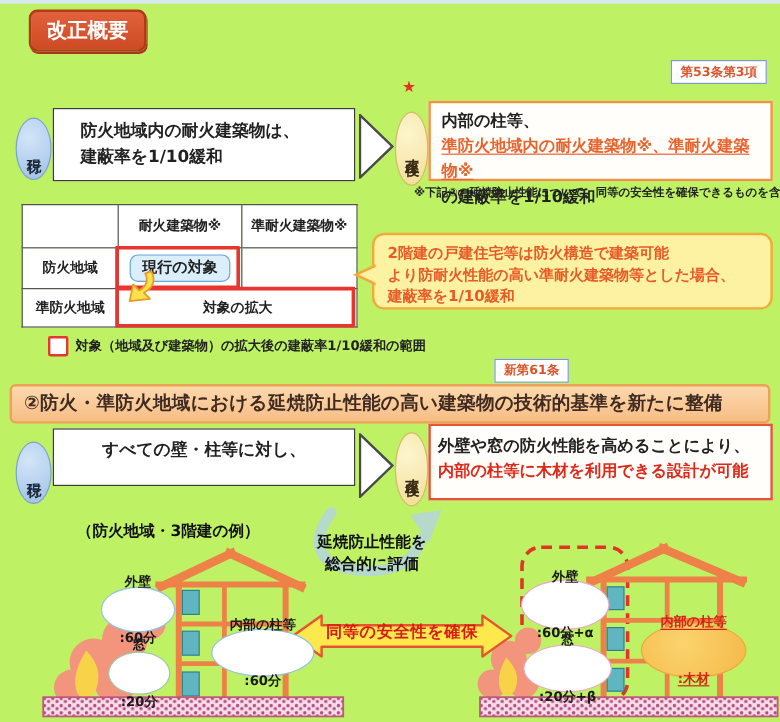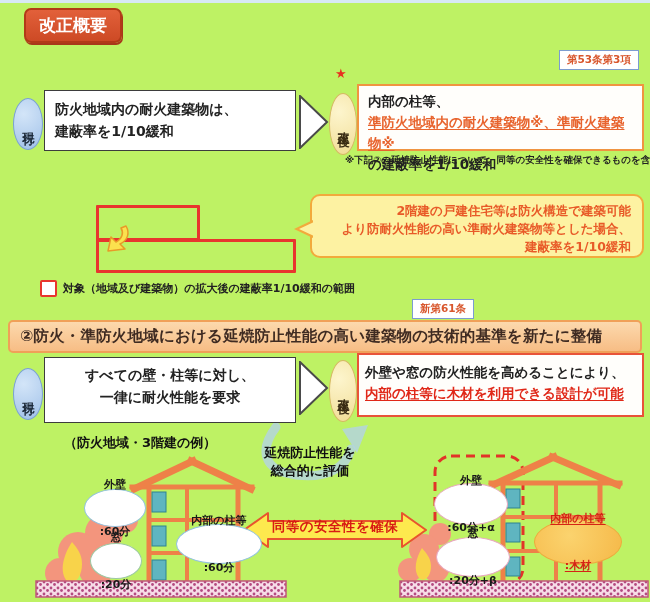--- a/index.html
+++ b/index.html
@@ -29,40 +29,40 @@
     font-weight:bold;font-size:12px;color:#1c2a3a;writing-mode:vertical-rl;letter-spacing:1px;}
   .oval-blue{background:radial-gradient(circle at 35% 30%,#d3e5f8,#9fc0e8);border:1.5px solid #7aa2d4;}
   .oval-yellow{background:radial-gradient(circle at 35% 30%,#fdf5cd,#f1dd96);border:1.5px solid #d6b863;color:#3a2c14;}
   .plain-box{background:#fff;border:1.6px solid #3d3d3d;box-sizing:border-box;font-size:14px;
     font-weight:600;color:#222;line-height:1.55;}
   .aft-box{background:#fffefb;box-sizing:border-box;font-size:13.5px;font-weight:bold;
     color:#222;line-height:1.55;}
   #s1-aft-box{left:357px;top:84px;width:287px;height:67px;border:2.5px solid #f09440;padding:5px 9px;}
   #s2-aft-box{left:357px;top:353px;width:287px;height:64px;border:2.5px solid #e85338;padding:7px 6px;}
   .hl-orange{color:#e8642e;text-decoration:underline;text-underline-offset:2px;}
-  .hl-red{color:#e02818;text-decoration:underline;text-underline-offset:2px;}
+  .hl-red{color:#e02818;text-underline-offset:2px;}
   .note{font-size:9.5px;font-weight:bold;color:#222;text-align:right;}
   .star{font-size:13px;color:#e83020;}
 
   
   table.zone{position:absolute;left:18px;top:170px;border-collapse:collapse;}
   table.zone td,table.zone th{border:1.2px solid #555;font-size:11.5px;font-weight:bold;
     color:#222;text-align:center;padding:0;background:#fff;}
   td.pink{background:#eec4e4;}
   td.yellow{background:#fdefa5;}
   td.diag{background-image:linear-gradient(to right top,transparent 49.2%,#666 49.2%,#666 50.8%,transparent 50.8%);}
   .cur-target{display:inline-block;background:#dbeefb;border:1.6px solid #66a8d8;border-radius:7px;
     padding:2px 10px;font-size:12.5px;font-weight:bold;color:#222;}
   td.expand{color:#ee7f28;font-size:12.5px;}
   .red-frame{border:3px solid #e8352e;border-radius:1px;box-sizing:border-box;pointer-events:none;}
 
   
   .bubble{left:310px;top:194px;width:334px;height:64px;background:#fdf2a2;border:2px solid #f2aa3c;
     border-radius:10px;box-sizing:border-box;padding:6px 11px;font-size:12.5px;font-weight:bold;
-    color:#e85a28;line-height:1.45;text-align:right;}
+    color:#e85a28;line-height:1.45;}
   .bubble::before{content:"";position:absolute;left:-18px;top:24px;border-top:9px solid transparent;
     border-bottom:9px solid transparent;border-right:19px solid #f2aa3c;}
   .bubble::after{content:"";position:absolute;left:-13px;top:26px;border-top:7px solid transparent;
     border-bottom:7px solid transparent;border-right:15px solid #fdf2a2;}
 
   
   .legend-swatch{left:40px;top:280px;width:13px;height:13px;background:#fff;
     border:2.5px solid #e8352e;border-radius:2px;}
   .legend-text{left:63px;top:281px;font-size:11px;font-weight:bold;color:#222;}
 
@@ -86,58 +86,77 @@
 <body>
 
 <div id="page">
   <div class="abs scan-edge"></div>
 
   <div class="abs badge">改正概要</div>
 
   <div class="abs law-ref" id="s1-law">第53条第3項</div>
 
   <div class="abs v-oval oval-blue" style="left:13px;top:98px;width:28px;height:50px;">現行</div>
-  <div class="abs plain-box" style="left:44px;top:90px;width:252px;height:61px;padding:8px 10px;">
+  <div class="abs plain-box" style="left:44px;top:90px;width:252px;height:61px;padding:8px 22px;">
     <div>防火地域内の耐火建築物は、</div>
     <div>建蔽率を1/10緩和</div>
   </div>
   <svg class="abs" style="left:299px;top:95px;" width="30" height="54">
     <polygon points="1,1 28,27 1,53" fill="#ffffff" stroke="#4a4a4a" stroke-width="2"></polygon>
   </svg>
   <div class="abs star" style="left:335px;top:66px;">★</div>
   <div class="abs v-oval oval-yellow" style="left:329px;top:93px;width:26px;height:60px;">改正後</div>
   <div class="abs aft-box" id="s1-aft-box">
     <div>内部の柱等、</div>
     <div class="hl-orange">準防火地域内の耐火建築物※、準耐火建築物※</div>
     <div>の建蔽率を1/10緩和</div>
   </div>
   <div class="abs note" style="left:286px;top:154px;width:374px;">※下記②の延焼防止性能について、同等の安全性を確保できるものを含む</div>
 
+  <table class="zone">
+    <tbody>
+        <tr style="height:36px;">
+      <td style="width:79px;"></td>
+      <td style="width:102px;">耐火建築物※</td>
+      <td style="width:95px;">準耐火建築物※</td>
+    </tr>
+    <tr style="height:34px;">
+      <td class="pink">防火地域</td>
+      <td class="yellow">
+        <span class="cur-target">現行の対象</span>
+      </td>
+      <td class="diag"></td>
+    </tr>
+    <tr style="height:32px;">
+      <td class="pink">準防火地域</td>
+      <td class="yellow expand" colspan="2">対象の拡大</td>
+    </tr>
+  </tbody>
+    </table>
   <div class="abs red-frame" style="left:96px;top:205px;width:104px;height:36px;"></div>
   <div class="abs red-frame" style="left:96px;top:239px;width:200px;height:34px;"></div>
   <svg class="abs" style="left:98px;top:224px;" width="34" height="28">
     <path d="M28,2 C32,9 30,16 22,20 L27,25 L10,27 L13,13 L18,18 C24,15 26,9 23,4 Z" fill="#fbe14e" stroke="#e89a28" stroke-width="1.5" stroke-linejoin="round"></path>
   </svg>
 
   <div class="abs bubble">
     <div>2階建の戸建住宅等は防火構造で建築可能</div>
     <div>より防耐火性能の高い準耐火建築物等とした場合、</div>
     <div>建蔽率を1/10緩和</div>
   </div>
 
   <div class="abs legend-swatch"></div>
   <div class="abs legend-text">対象（地域及び建築物）の拡大後の建蔽率1/10緩和の範囲</div>
 
   <div class="abs law-ref" id="s2-law">新第61条</div>
   <div class="abs sec-title" id="s2-title">②防火・準防火地域における延焼防止性能の高い建築物の技術的基準を新たに整備</div>
 
   <div class="abs v-oval oval-blue" style="left:13px;top:368px;width:28px;height:50px;">現行</div>
-  <div class="abs plain-box" style="left:44px;top:357px;width:252px;height:66px;padding:7px 6px;text-align:center;">
+  <div class="abs plain-box" style="left:44px;top:357px;width:252px;height:48px;padding:7px 6px;text-align:center;">
     <div>すべての壁・柱等に対し、</div>
-    <div>一律に耐火性能を要求</div>
   </div>
   <svg class="abs" style="left:299px;top:361px;" width="30" height="54">
     <polygon points="1,1 28,27 1,53" fill="#ffffff" stroke="#4a4a4a" stroke-width="2"></polygon>
   </svg>
   <div class="abs v-oval oval-yellow" style="left:329px;top:360px;width:26px;height:60px;">改正後</div>
   <div class="abs aft-box" id="s2-aft-box">
     <div>外壁や窓の防火性能を高めることにより、</div>
     <div class="hl-red">内部の柱等に木材を利用できる設計が可能</div>
   </div>
 

